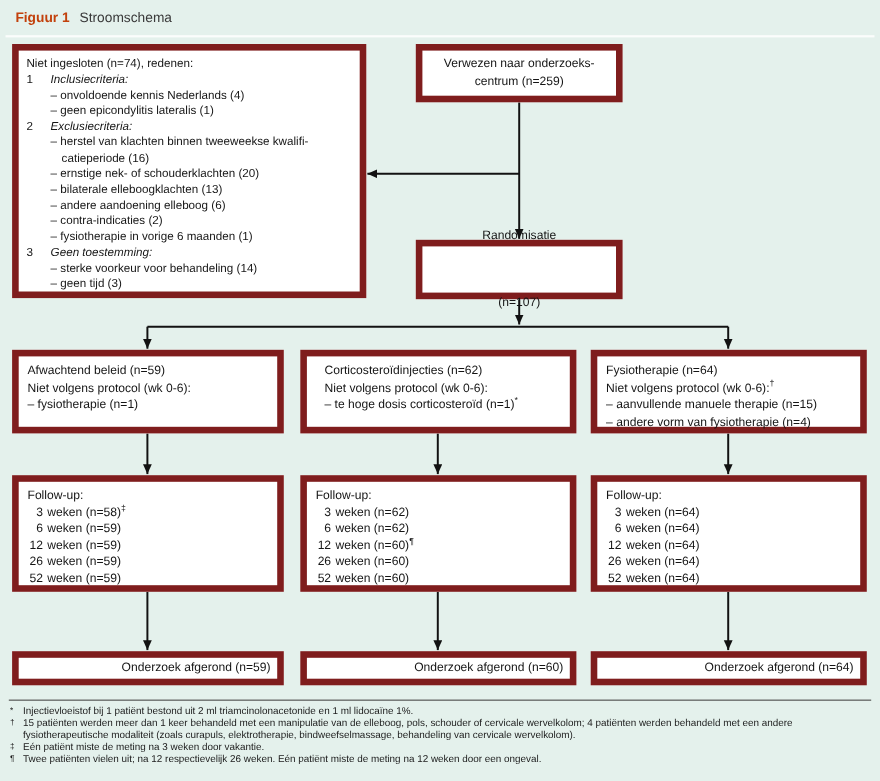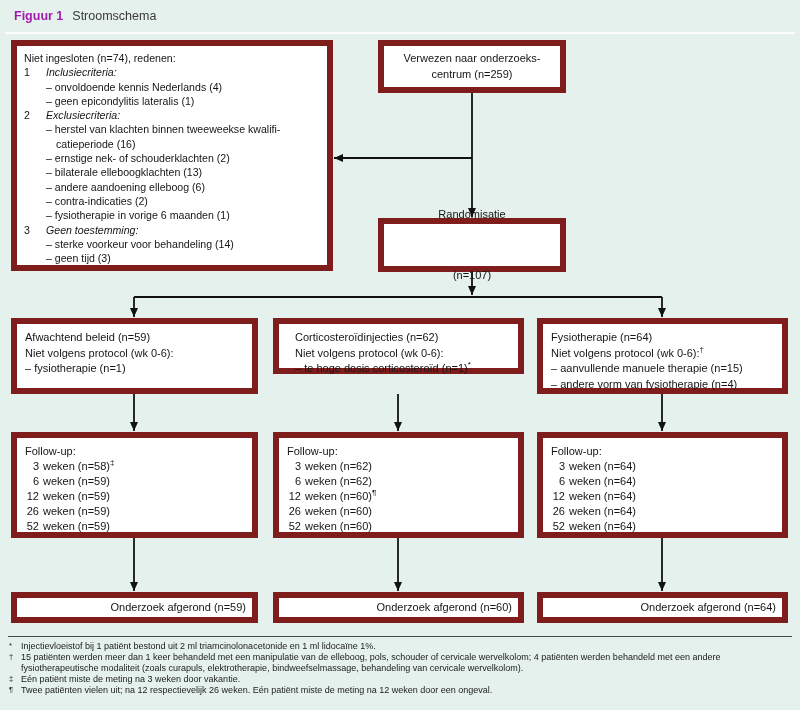--- a/index.html
+++ b/index.html
@@ -1,21 +1,21 @@
 <!DOCTYPE html>
 <html><head>
 <meta charset="utf-8">
 <style>
   html,body { margin:0; padding:0; background:#fff; }
   body { font-family:"Liberation Sans", sans-serif; color:#151515; }
 
   .figure { position:relative; width:800px; height:710px; background:#e4f1ec; overflow:hidden; }
 
   .header { position:absolute; left:14px; top:9px; font-size:12.5px; z-index:2; }
-  .fig-label { color:#a21caf; font-weight:bold; }
+  .fig-label { color:#c2410c; font-weight:bold; }
   .fig-title { color:#3a3a3a; margin-left:9px; }
   .header-rule { position:absolute; left:5px; right:5px; top:32px; height:2px;
                  background:rgba(255,255,255,.85); z-index:1; }
 
   .connectors { position:absolute; left:0; top:0; z-index:1; }
 
   .fbox { position:absolute; box-sizing:border-box; background:#fff; border:6px solid #7f1d1d;
           font-size:11px; line-height:15.5px; padding:6px 8px; z-index:2; }
   .fbox.center { display:flex; flex-direction:column; justify-content:center; 
                  text-align:center; padding:2px 6px; }
@@ -28,21 +28,21 @@
   .seclabel { font-style:italic; }
   .item { padding-left:30px; text-indent:-8px; }
   .item.cont { padding-left:32px; text-indent:0; }
 
   
   .referral { left:378px; top:40px; width:188px; height:53px; }
   .rand     { left:378px; top:218px; width:188px; height:54px;gap:46px; }
 
   
   .arm-wait      { left:11px;  top:318px; width:247px; height:76px; }
-  .arm-injection { left:273px; top:318px; width:251px; height:56px;padding-left:16px; }
+  .arm-injection { left:273px; top:318px; width:251px; height:76px;padding-left:16px; }
   .arm-physio    { left:537px; top:318px; width:251px; height:76px; }
 
   
   .fu { line-height:15px; }
   .fu-wait      { left:11px;  top:432px; width:247px; height:106px; }
   .fu-injection { left:273px; top:432px; width:251px; height:106px; }
   .fu-physio    { left:537px; top:432px; width:251px; height:106px; }
   .wk { display:inline-block; width:14px; text-align:right; margin-right:4px; }
 
   
@@ -99,21 +99,21 @@
       <span class="seclabel">Inclusiecriteria:</span>
     </div>
     <div class="item">– onvoldoende kennis Nederlands (4)</div>
     <div class="item">– geen epicondylitis lateralis (1)</div>
     <div class="sec">
       <span class="num">2</span>
       <span class="seclabel">Exclusiecriteria:</span>
     </div>
     <div class="item">– herstel van klachten binnen tweeweekse kwalifi-</div>
     <div class="item cont">catieperiode (16)</div>
-    <div class="item">– ernstige nek- of schouderklachten (2)</div>
+    <div class="item">– ernstige nek- of schouderklachten (20)</div>
     <div class="item">– bilaterale elleboogklachten (13)</div>
     <div class="item">– andere aandoening elleboog (6)</div>
     <div class="item">– contra-indicaties (2)</div>
     <div class="item">– fysiotherapie in vorige 6 maanden (1)</div>
     <div class="sec">
       <span class="num">3</span>
       <span class="seclabel">Geen toestemming:</span>
     </div>
     <div class="item">– sterke voorkeur voor behandeling (14)</div>
     <div class="item">– geen tijd (3)</div>

